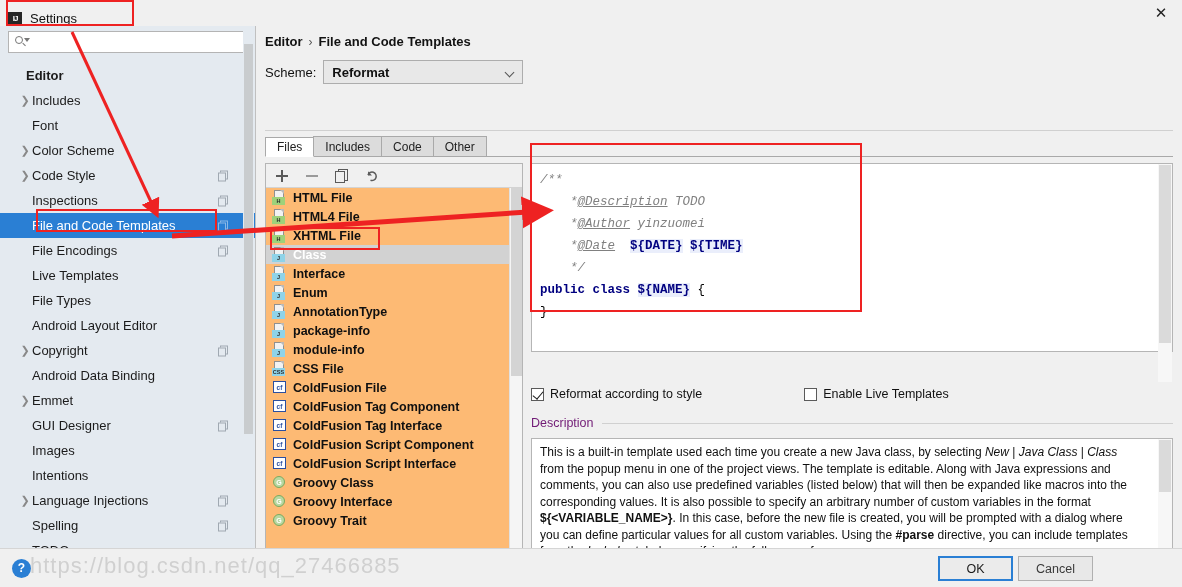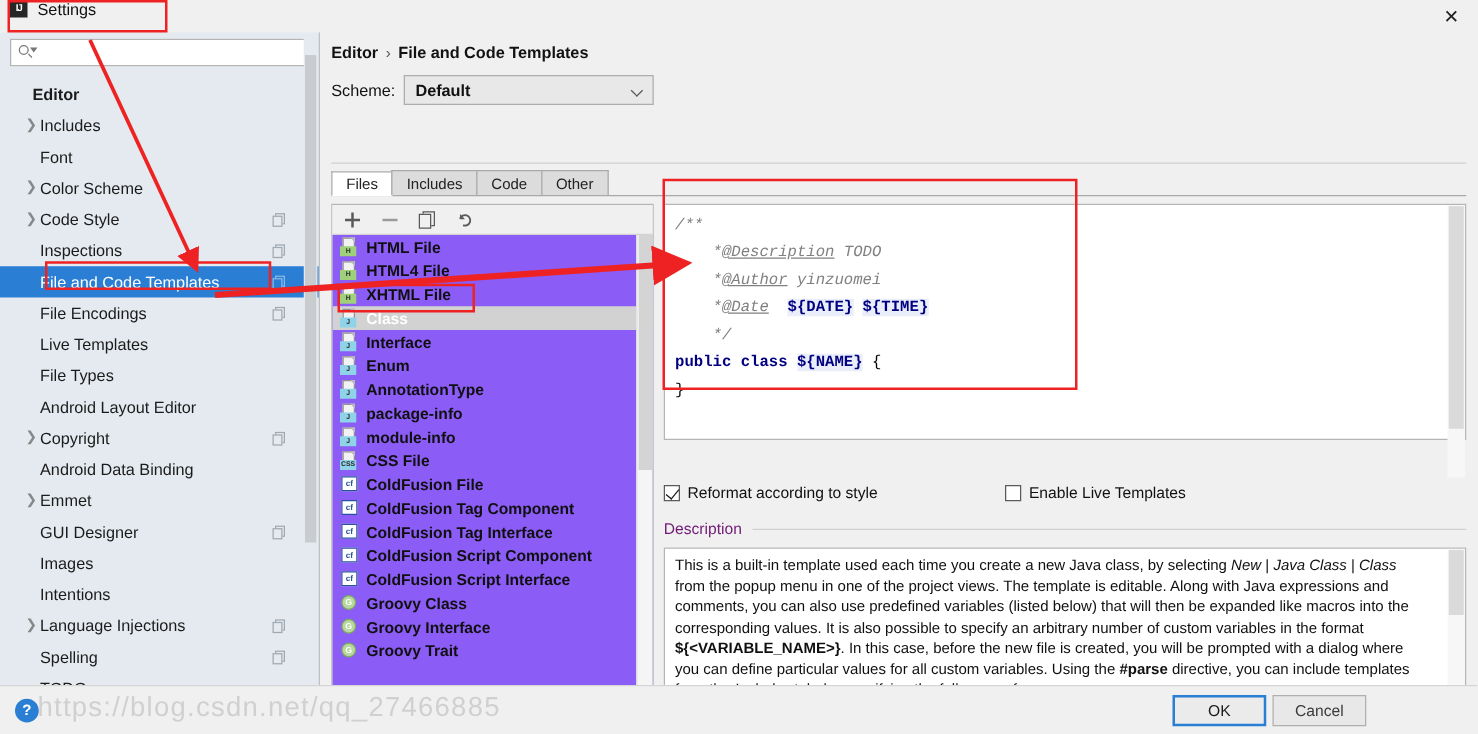--- a/index.html
+++ b/index.html
@@ -11,21 +11,21 @@
     font-size:12px;
     color:#1a1a1a;
     overflow:hidden;
     position:relative;
   }
 
   
   #titlebar {
     position:absolute; left:0; top:0; width:1182px; height:26px;
     background:#f0f0f0;
-    display:flex; align-items:flex-start;
+    display:flex; align-items:flex-end;
   }
   #title-icon {
     width:14px; height:14px; margin-left:8px; margin-right:8px;
     background:#262626; color:#ffffff;
     font-size:8px; font-weight:bold; line-height:14px; text-align:center;
     font-family:"Liberation Sans", sans-serif;
     letter-spacing:-1px;
   }
   #title-text { font-size:13px; color:#111; }
   #close-btn {
@@ -162,21 +162,21 @@
     content:""; position:absolute; background:#5a5a5a;
   }
   .tb-plus::before { left:7px; top:2px; width:2px; height:12px; }
   .tb-plus::after  { left:2px; top:7px; width:12px; height:2px; }
   .tb-minus::before { content:""; position:absolute; left:2px; top:7px; width:12px; height:2px; background:#9a9a9a; }
   .tb-copy .b1 { position:absolute; left:4px; top:1px; width:10px; height:12px; border:1.4px solid #5a5a5a; }
   .tb-copy .b2 { position:absolute; left:1px; top:3px; width:10px; height:12px; border:1.4px solid #5a5a5a; background:#f0f0f0; }
   .tb-undo svg { position:absolute; left:0; top:0; }
   #file-list {
     position:absolute; left:0; top:24px; width:256px; height:374px;
-    overflow:hidden; background:#8b5cf6;
+    overflow:hidden; background:#fdba74;
   }
   .file-row {
     height:19px; display:flex; align-items:center; padding-left:6px;
     font-size:12.5px; font-weight:bold; color:#101010; cursor:pointer;
     white-space:nowrap;
   }
   .file-row.plain { font-weight:normal; }
   .file-row.sel { background:#d2d2d2; color:#ffffff; }
   .fico { width:15px; height:15px; margin-right:6px; position:relative; flex:0 0 15px; }
   .fico .sheet {
@@ -451,21 +451,21 @@
 
   <div id="breadcrumb">
     <span>Editor</span>
     <span class="sep">›</span>
     <span>File and Code Templates</span>
   </div>
 
   <div id="scheme-row">
     <div id="scheme-label">Scheme:</div>
     <div id="scheme-select">
-      <span class="val">Default</span>
+      <span class="val">Reformat</span>
       <span class="chev"></span>
     </div>
   </div>
 
   <div id="divider-top"></div>
 
   <div id="tabs">
       <div class="tab active">Files</div>
       <div class="tab">Includes</div>
       <div class="tab">Code</div>

